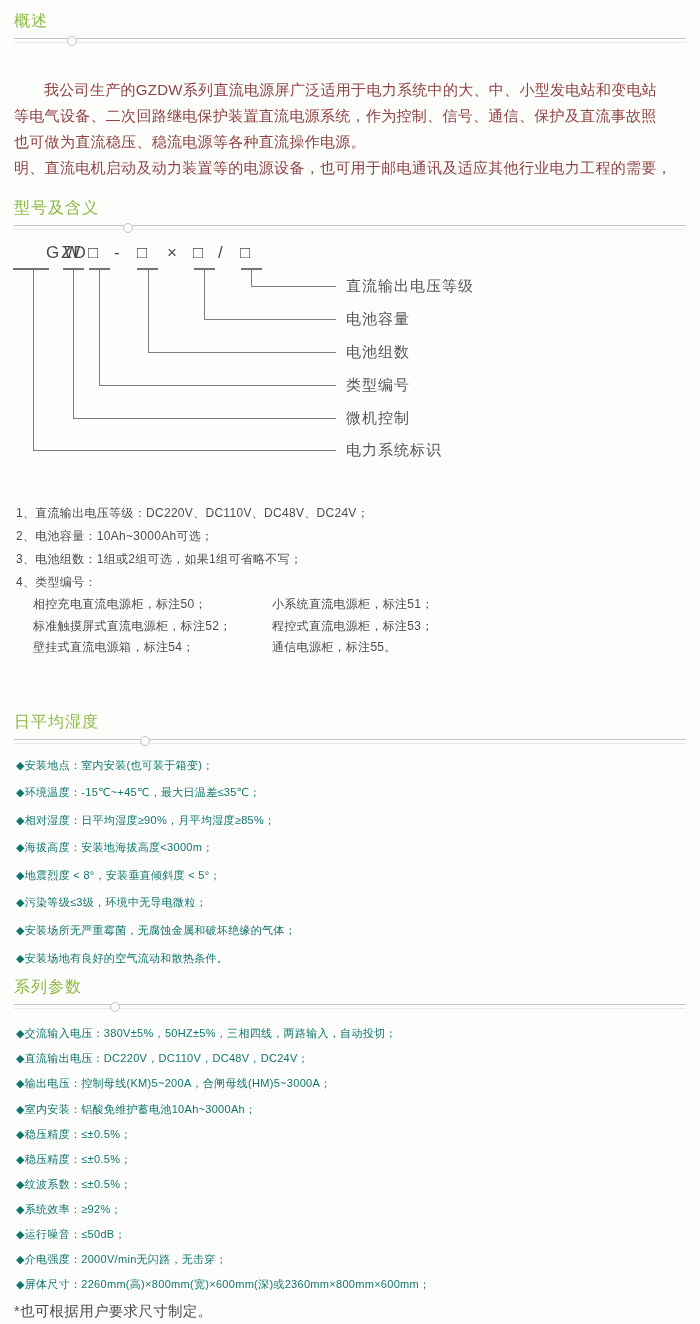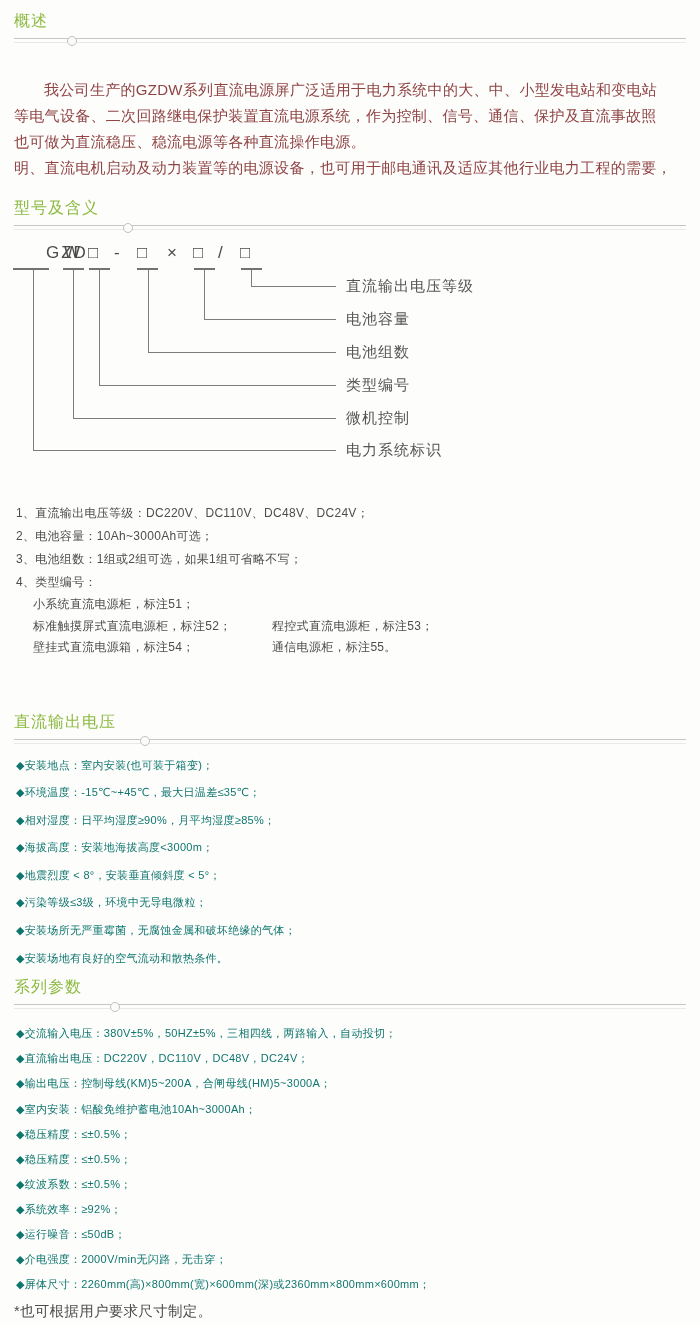--- a/index.html
+++ b/index.html
@@ -168,34 +168,35 @@
     <div class="dlabel" style="top:198px">电力系统标识</div>
   </div>
 
   <div class="notes">
     <div class="nrow">1、直流输出电压等级：DC220V、DC110V、DC48V、DC24V；</div>
     <div class="nrow">2、电池容量：10Ah~3000Ah可选；</div>
     <div class="nrow">3、电池组数：1组或2组可选，如果1组可省略不写；</div>
     <div class="nrow">4、类型编号：</div>
     <div class="type-table">
       <div class="trow">
+        <span class="tleft">相控充电直流电源柜，标注50；</span>
         <span class="tright">小系统直流电源柜，标注51；</span>
       </div>
       <div class="trow">
         <span class="tleft">标准触摸屏式直流电源柜，标注52；</span>
         <span class="tright">程控式直流电源柜，标注53；</span>
       </div>
       <div class="trow">
         <span class="tleft">壁挂式直流电源箱，标注54；</span>
         <span class="tright">通信电源柜，标注55。</span>
       </div>
     </div>
   </div>
 
-  <h2 class="sec-title mt-h3">直流输出电压</h2>
+  <h2 class="sec-title mt-h3">日平均湿度</h2>
   <div class="divider">
     <span class="knob" style="left:126px"></span>
   </div>
 
   <div class="blist env-list">
     <div class="brow">◆安装地点：室内安装(也可装于箱变)；</div>
     <div class="brow">◆环境温度：-15℃~+45℃，最大日温差≤35℃；</div>
     <div class="brow">◆相对湿度：日平均湿度≥90%，月平均湿度≥85%；</div>
     <div class="brow">◆海拔高度：安装地海拔高度&lt;3000m；</div>
     <div class="brow">◆地震烈度 &lt; 8°，安装垂直倾斜度 &lt; 5°；</div>

